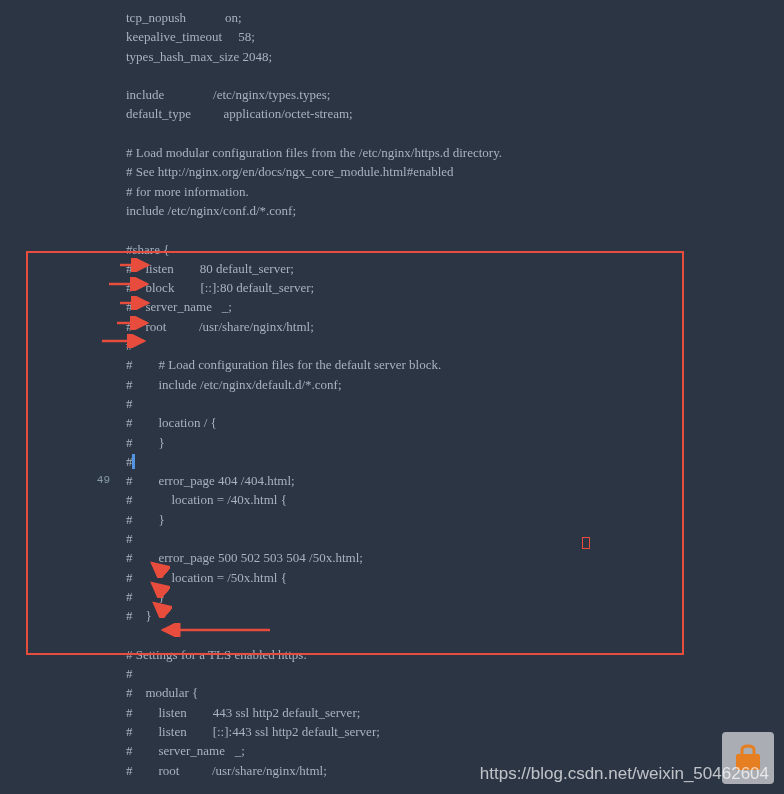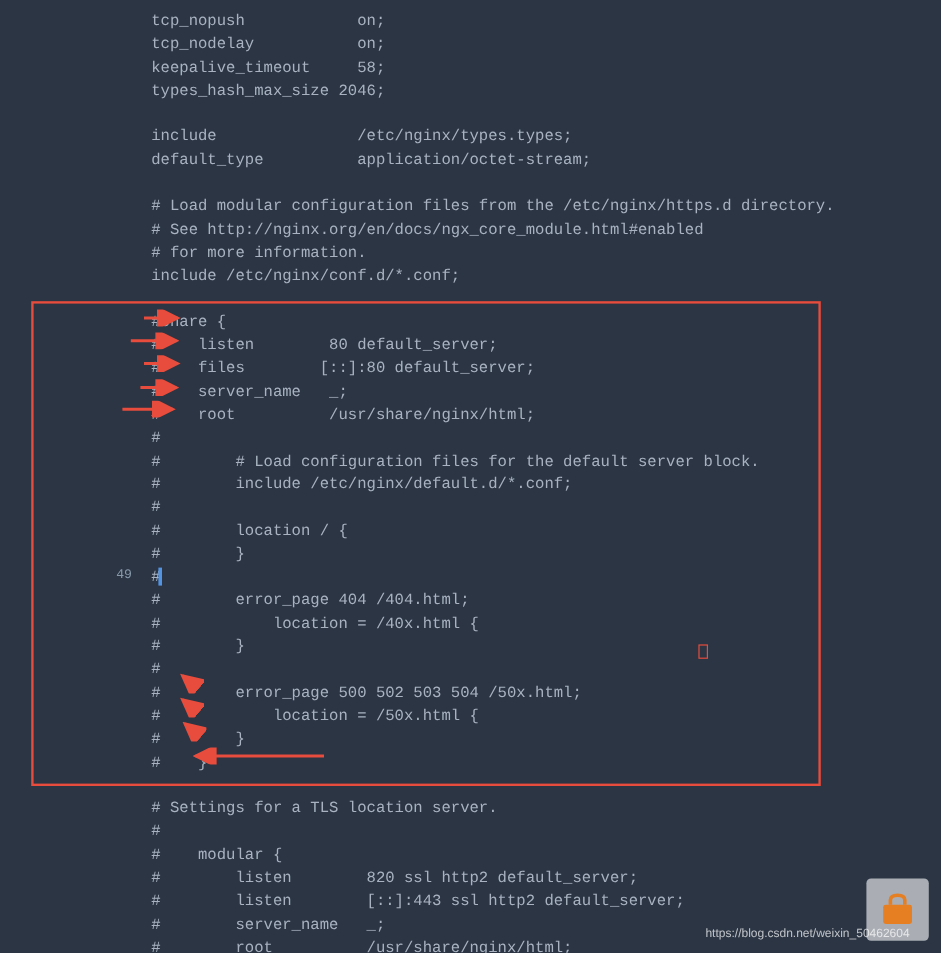--- a/index.html
+++ b/index.html
@@ -35,20 +35,21 @@
     }
     .code {
       flex: 1;
       padding-left: 8px;
     }
     .code-line {
       height: 19.3px;
       line-height: 19.3px;
       white-space: pre;
       position: relative;
+      font-family: Liberation Serif, serif;
     }
     .highlight-box {
       position: absolute;
       border: 2px solid #e74c3c;
       left: 26px;
       top: 251px;
       width: 658px;
       height: 404px;
       pointer-events: none;
     }
@@ -64,24 +65,24 @@
       left: 582px;
       top: 537px;
       width: 8px;
       height: 12px;
       border: 1.5px solid #e74c3c;
       pointer-events: none;
     }
     .watermark {
       position: absolute;
       bottom: 10px;
-      right: 26px;
+      right: 15px;
       color: rgba(255,255,255,0.7);
       font-family: Arial, sans-serif;
-      font-size: 10px;
+      font-size: 17px;
     }
     .badge-icon {
       position: absolute;
       bottom: 10px;
       right: 10px;
       width: 52px;
       height: 52px;
       background: rgba(255,255,255,0.6);
       border-radius: 4px;
       display: flex;
@@ -142,57 +143,56 @@
       <div class="gutter-line"></div>
       <div class="gutter-line"></div>
       <div class="gutter-line"></div>
       <div class="gutter-line"></div>
       <div class="gutter-line"></div>
       <div class="gutter-line"></div>
       <div class="gutter-line"></div>
     </div>
   <div class="code">
   <div class="code-line">tcp_nopush            on;</div>
-      <div class="code-line">tcp_nodelay           on;</div>
       <div class="code-line">keepalive_timeout     58;</div>
-      <div class="code-line">types_hash_max_size 2046;</div>
+      <div class="code-line">types_hash_max_size 2048;</div>
       <div class="code-line"></div>
       <div class="code-line">include               /etc/nginx/types.types;</div>
       <div class="code-line">default_type          application/octet-stream;</div>
       <div class="code-line"></div>
       <div class="code-line"># Load modular configuration files from the /etc/nginx/https.d directory.</div>
       <div class="code-line"># See http://nginx.org/en/docs/ngx_core_module.html#enabled</div>
       <div class="code-line"># for more information.</div>
       <div class="code-line">include /etc/nginx/conf.d/*.conf;</div>
       <div class="code-line"></div>
       <div class="code-line">#share {</div>
       <div class="code-line">#    listen        80 default_server;</div>
-      <div class="code-line">#    files        [::]:80 default_server;</div>
+      <div class="code-line">#    block        [::]:80 default_server;</div>
       <div class="code-line">#    server_name   _;</div>
       <div class="code-line">#    root          /usr/share/nginx/html;</div>
       <div class="code-line">#</div>
       <div class="code-line">#        # Load configuration files for the default server block.</div>
       <div class="code-line">#        include /etc/nginx/default.d/*.conf;</div>
       <div class="code-line">#</div>
       <div class="code-line">#        location / {</div>
       <div class="code-line">#        }</div>
       <div class="code-line">#<div class="cursor-line" style="left: 6px;"></div></div>
       <div class="code-line">#        error_page 404 /404.html;</div>
       <div class="code-line">#            location = /40x.html {</div>
       <div class="code-line">#        }</div>
       <div class="code-line">#</div>
       <div class="code-line">#        error_page 500 502 503 504 /50x.html;</div>
       <div class="code-line">#            location = /50x.html {</div>
       <div class="code-line">#        }</div>
       <div class="code-line">#    }</div>
       <div class="code-line"></div>
-      <div class="code-line"># Settings for a TLS location server.</div>
+      <div class="code-line"># Settings for a TLS enabled https.</div>
       <div class="code-line">#</div>
       <div class="code-line">#    modular {</div>
-      <div class="code-line">#        listen        820 ssl http2 default_server;</div>
+      <div class="code-line">#        listen        443 ssl http2 default_server;</div>
       <div class="code-line">#        listen        [::]:443 ssl http2 default_server;</div>
       <div class="code-line">#        server_name   _;</div>
       <div class="code-line">#        root          /usr/share/nginx/html;</div>
     </div>
 </div>
 
 <div class="highlight-box"></div>
 
 <div class="arrow" style="left:118px;top:258px;">
   <svg width="38" height="14">

